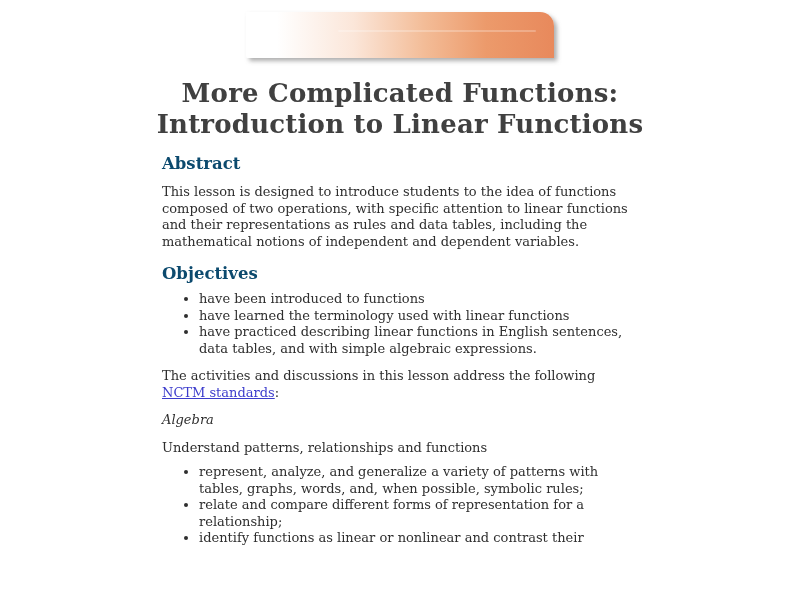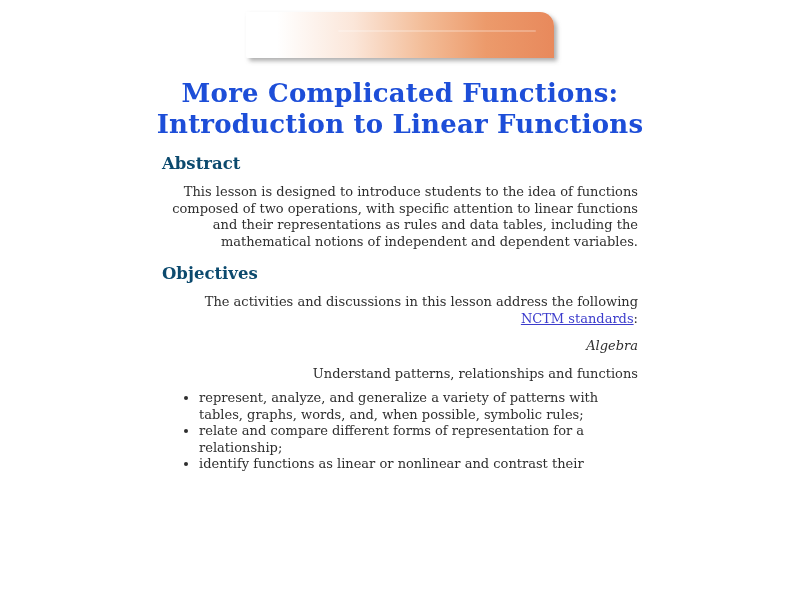--- a/index.html
+++ b/index.html
@@ -36,38 +36,38 @@
     background: rgba(255,255,255,0.25);
     border-radius: 2px;
   }
 
   h1.title {
     text-align: center;
     margin: 20px 0 0 0;
     font-size: 26px;
     line-height: 31px;
     font-weight: bold;
-    color: #1d4ed8;
+    color: #404040;
     letter-spacing: 0.2px;
   }
 
   .content {
     width: 476px;
     margin: 0 auto;
     font-size: 13px;
     line-height: 16.5px;
   }
   .content h3 {
     font-size: 16.5px;
     line-height: 19px;
     margin: 14px 0 0 0;
     color: #0c4a6e;
     font-weight: bold;
   }
-  .content p { margin: 11px 0 0 0; text-align: right; }
+  .content p { margin: 11px 0 0 0; }
   .content ul { margin: 8px 0 0 0; padding: 0 0 0 37px; }
   .content li { margin: 0; padding: 0; }
   .italic { font-style: italic; }
 
   a.doc-link {
     color: var(--link-color, #3c3ccc);
     text-decoration: underline;
     cursor: pointer;
   }
 </style>
@@ -84,20 +84,25 @@
     <span>More Complicated Functions:</span><br>
     <span>Introduction to Linear Functions</span>
   </h1>
 
   <div class="content">
 
     <h3>Abstract</h3>
     <p>This lesson is designed to introduce students to the idea of functions composed of two operations, with specific attention to linear functions and their representations as rules and data tables, including the mathematical notions of independent and dependent variables.</p>
 
     <h3>Objectives</h3>
+    <ul>
+      <li>have been introduced to functions</li>
+      <li>have learned the terminology used with linear functions</li>
+      <li>have practiced describing linear functions in English sentences, data tables, and with simple algebraic expressions.</li>
+    </ul>
 
     <p><span>The activities and discussions in this lesson address the following </span><a href="#" class="doc-link">NCTM standards</a><span>:</span></p>
 
     <p class="italic">Algebra</p>
     <p>Understand patterns, relationships and functions</p>
 
     <ul>
       <li>represent, analyze, and generalize a variety of patterns with tables, graphs, words, and, when possible, symbolic rules;</li>
       <li>relate and compare different forms of representation for a relationship;</li>
       <li>identify functions as linear or nonlinear and contrast their</li>

